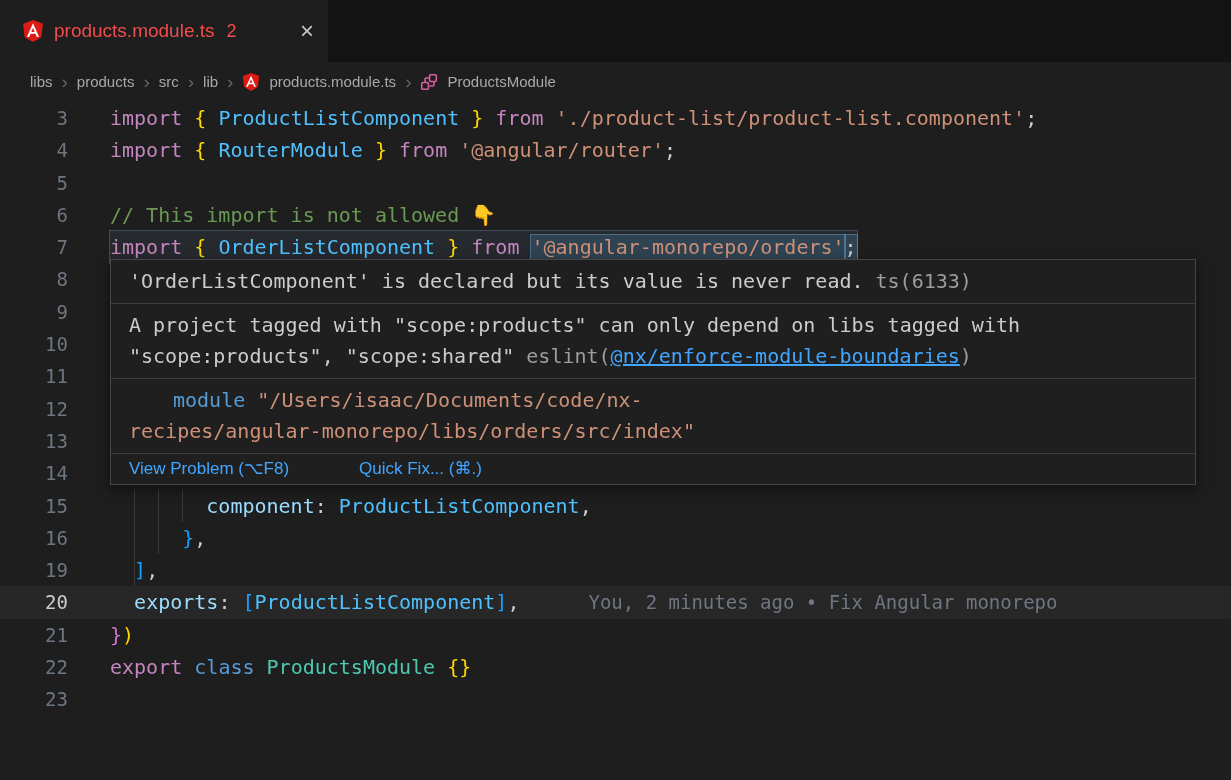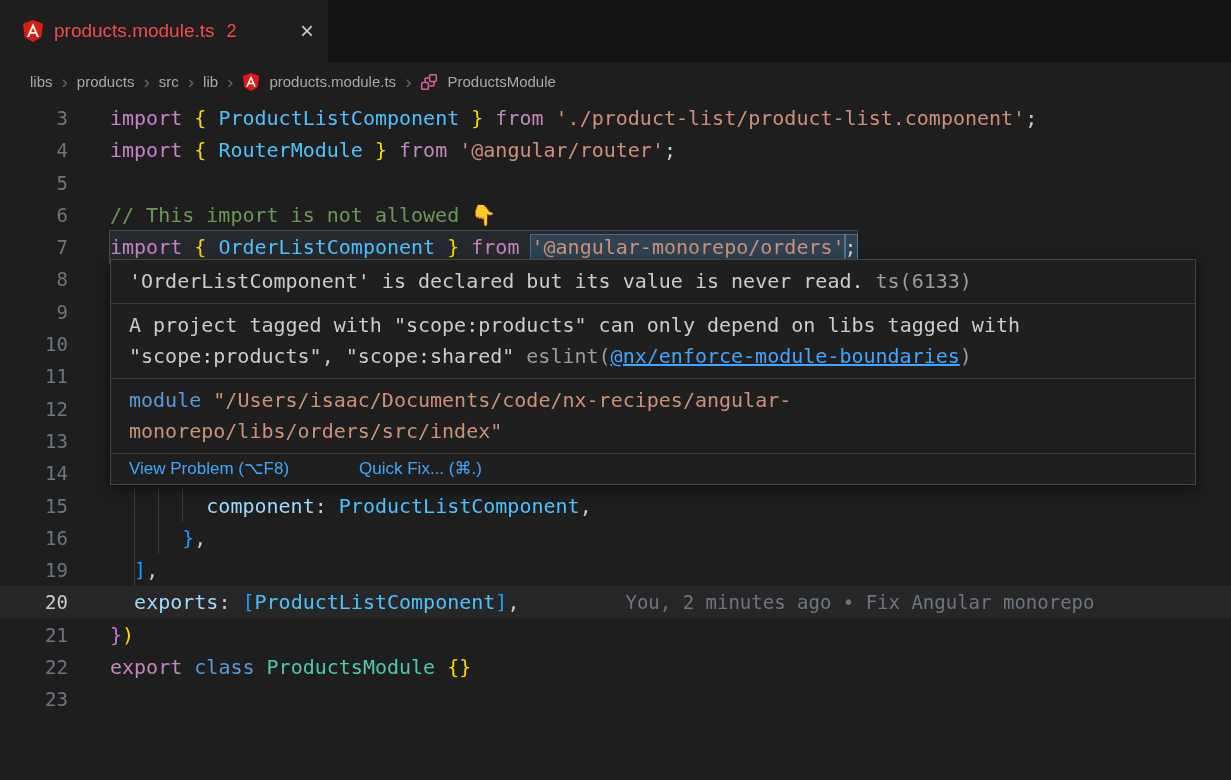--- a/index.html
+++ b/index.html
@@ -33,33 +33,33 @@
   .tk-kw{color:var(--kw,#C586C0);}  .tk-kwb{color:var(--kwb,#569CD6);}
   .tk-typ{color:var(--typ,#4FC1FF);}.tk-cls{color:var(--cls,#4EC9B0);}
   .tk-prp{color:var(--prp,#9CDCFE);}.tk-str{color:var(--str,#CE9178);}
   .tk-cmt{color:var(--cmt,#6A9955);}.tk-pln{color:var(--pln,#CCCCCC);}
   .tk-b1{color:var(--b1,#FFD700);}  .tk-b2{color:var(--b2,#DA70D6);}
   .tk-b3{color:var(--b3,#179FFF);}  .tk-emo{font-family:"DejaVu Sans",sans-serif;color:#F4B73F;}
   .code.err{background:rgba(95,130,165,0.12);outline:1px solid rgba(125,165,205,0.35);
             text-decoration:underline wavy var(--error,#F14C4C);
             text-decoration-thickness:1px;text-underline-offset:5px;text-decoration-skip-ink:none;}
   .hl{background:rgba(70,125,165,0.30);outline:1px solid rgba(105,160,210,0.55);}
-  .blame{color:var(--blame,#6E7681);font-size:19px;margin-left:106px;}
+  .blame{color:var(--blame,#6E7681);font-size:19px;margin-left:69px;}
   .guide{position:absolute;width:1px;background:#3B3B3B;}
 
   
   .hover-popup{position:absolute;left:110px;top:159px;width:1086px;background:#1F1F1F;
                border:1px solid #454545;z-index:5;box-shadow:0 4px 12px rgba(0,0,0,0.5);
                font-family:"DejaVu Sans Mono","Liberation Mono",monospace;}
   .hp-sec{padding:6px 18px;font-size:20px;line-height:31px;color:#CCCCCC;}
   .bt{border-top:1px solid #3C3C3C;}
   .hp-dim{color:var(--dim,#9D9D9D);}
   .hp-code{margin-left:12px;text-align:right;}
   .hp-link{color:var(--link,#40A6FF);text-decoration:underline;cursor:pointer;}
-  .hp-kw{color:var(--kwb,#569CD6);}
+  .hp-kw{color:var(--kwb,#569CD6);margin-left:44px;}
   .hp-str{color:var(--str,#CE9178);}
   .hp-module{max-width:700px;}
   .hp-actions{display:flex;gap:70px;padding:5px 18px;font-family:"Liberation Sans",sans-serif;
               font-size:17px;line-height:20px;align-items:flex-end;}
   .hp-action{color:var(--link,#40A6FF);cursor:pointer;white-space:nowrap;}
 </style>
 </head>
 <body>
 
 <div class="window">

